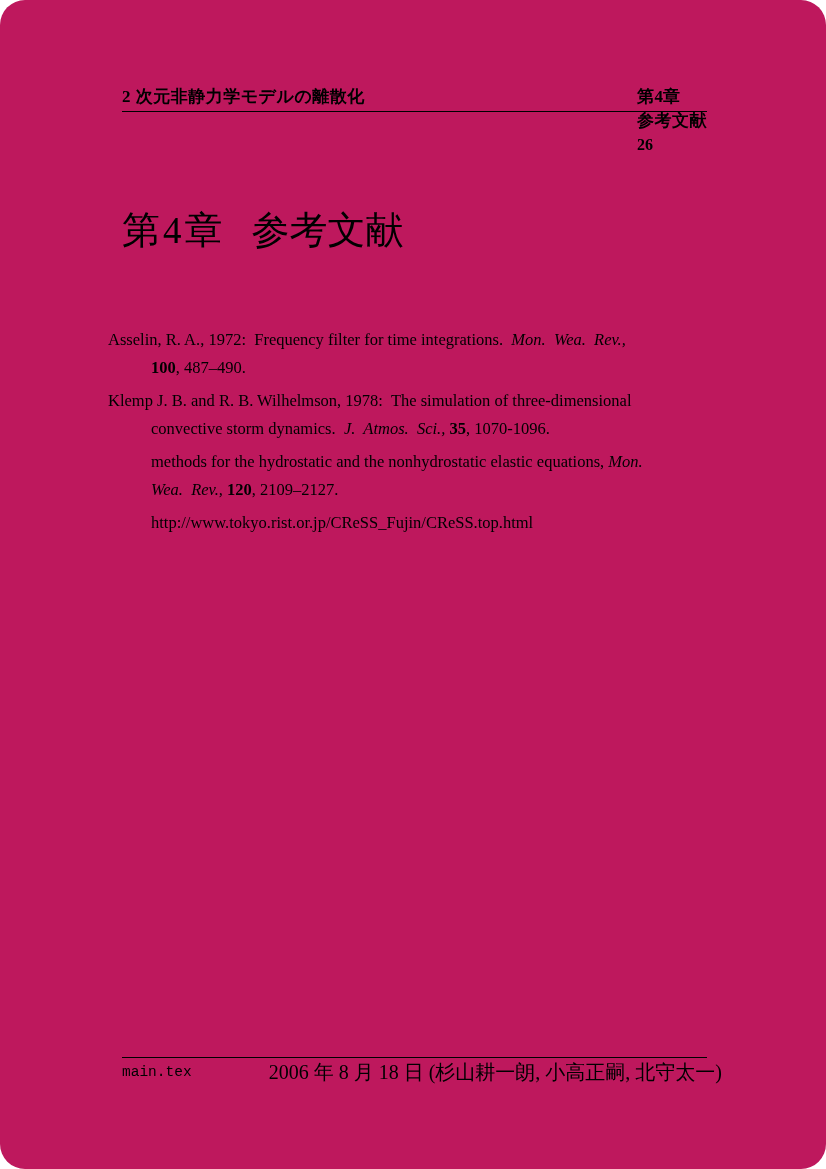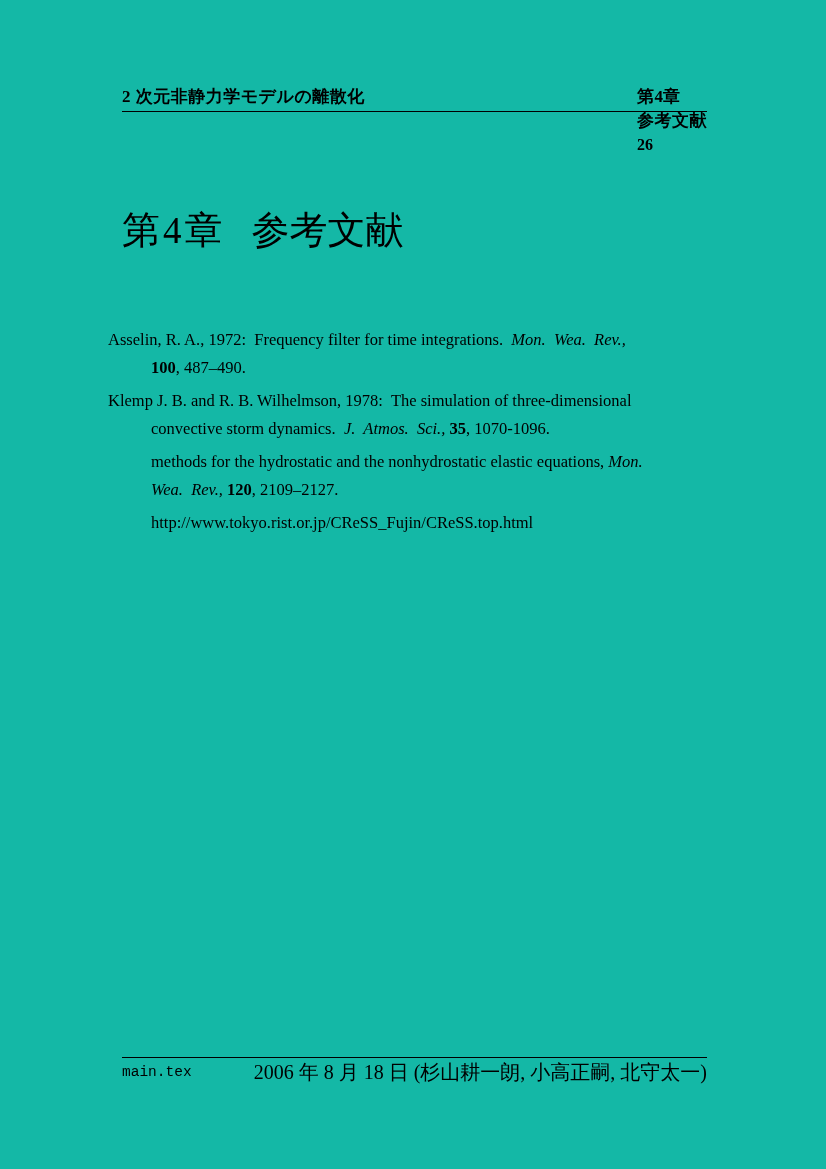--- a/index.html
+++ b/index.html
@@ -7,21 +7,22 @@
   body {
     width: 826px; height: 1169px;
     font-family: "Liberation Serif", "DejaVu Serif", serif;
     color: #000;
     position: relative;
     overflow: hidden;
   }
   .page {
     position: absolute; left: 0; top: 0;
     width: 826px; height: 1169px;
-    background: #14b8a6;
+    background: #be185d;
+    border-radius: 25px;
   }
   
   .running-head {
     position: absolute; left: 122px; right: 119px; top: 85px;
     display: flex; justify-content: space-between; align-items: baseline;
     font-size: 17px; line-height: 24px;
   }
   .rh-left, .rh-chapter {
     font-family: "Liberation Sans", "DejaVu Sans", sans-serif;
     font-weight: bold; letter-spacing: 0.5px;
@@ -59,21 +60,21 @@
     position: absolute; left: 108px; top: 326px; width: 590px;
     font-size: 16.5px; line-height: 28px;
   }
   .ref { margin-bottom: 5px; }
   .refline { white-space: nowrap; }
   .refline.ind { padding-left: 43px; }
   .seg-i { font-style: italic; }
   .seg-b { font-weight: bold; }
   
   .page-footer {
-    position: absolute; left: 122px; right: 119px; top: 1061px;
+    position: absolute; left: 122px; right: 104px; top: 1061px;
     display: flex; justify-content: space-between; align-items: flex-start;
     font-size: 16px; line-height: 22px;
   }
   .footer-file {
     font-family: "Liberation Mono", "DejaVu Sans Mono", monospace;
     font-size: 14.5px;
   }
   .footer-date { font-size: 20px; }
 </style>
 </head>

